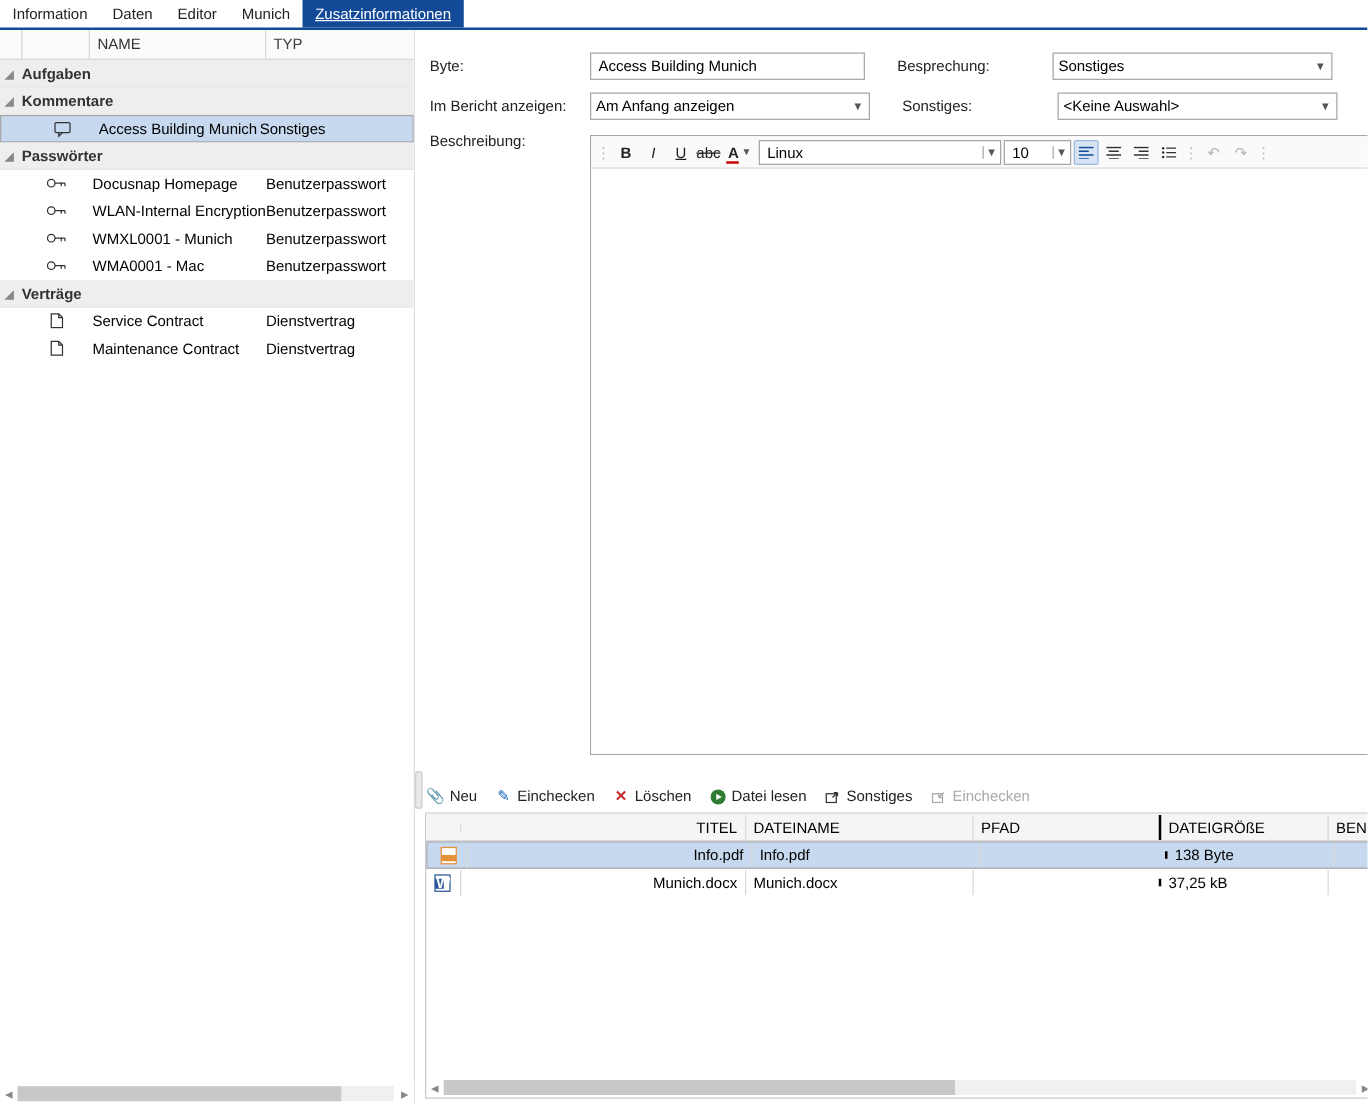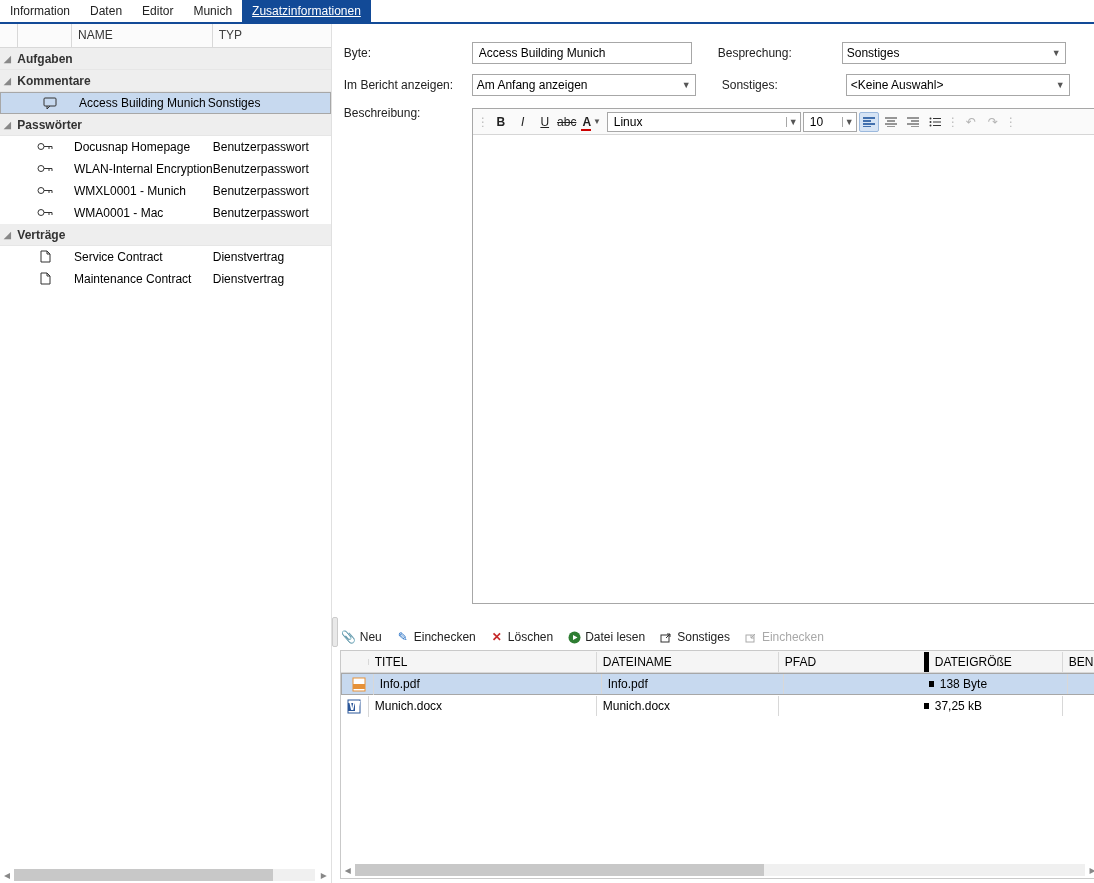--- a/index.html
+++ b/index.html
@@ -68,23 +68,23 @@
   
   .attwrap { padding: 0 8px 0 8px; flex:1; display:flex; flex-direction:column; min-height:0;}
   .attbar { display:flex; align-items:center; gap: 14px; height: 26px; padding: 0 2px; }
   .attbtn { display:flex; align-items:center; gap:4px; cursor:pointer; color:#222;}
   .attbtn.dis { color:#a9a9a9; cursor:default; }
   .ic { width:14px; height:14px; display:inline-flex; align-items:center; justify-content:center; font-size:12px; }
   .attgrid { border:1px solid #c9c9c9; flex:1; display:flex; flex-direction:column; min-height:0; margin-bottom:4px;}
   .atthead { display:flex; background:#f5f5f5; border-bottom:1px solid #d8d8d8; height:22px; align-items:center; }
   .atthead div, .attrow div { padding: 3px 6px; }
   .col-ico { width: 28px; border-right:1px solid #d8d8d8;}
-  .col-tit { width: 228px; border-right:1px solid #d8d8d8;}
+  .col-tit { width: 228px; border-right:1px solid #d8d8d8;text-align:right;}
   .col-dat { width: 182px; border-right:1px solid #d8d8d8;}
-  .col-pfad{ width: 150px; border-right:5px solid #000000;}
+  .col-pfad{ width: 150px; border-right:2px solid #000000;}
   .col-gro { width: 134px; border-right:1px solid #d8d8d8;}
   .col-ben { flex:1; }
   .attrow { display:flex; height:22px; align-items:center; }
   .attrow.sel { background:#c7d9ef; }
   .attbody { flex:1; overflow:hidden; }
   .attfoot { height:16px; display:flex; align-items:center; }
   .attfoot .lar, .attfoot .rar { width:14px; color:#888; text-align:center;}
   .attfoot .track { flex:1; background:#f0f0f0; height:12px; position:relative;}
   .attfoot .thumb { position:absolute; left:0; top:0; height:12px; width:56%; background:#c8c8c8;}
 

